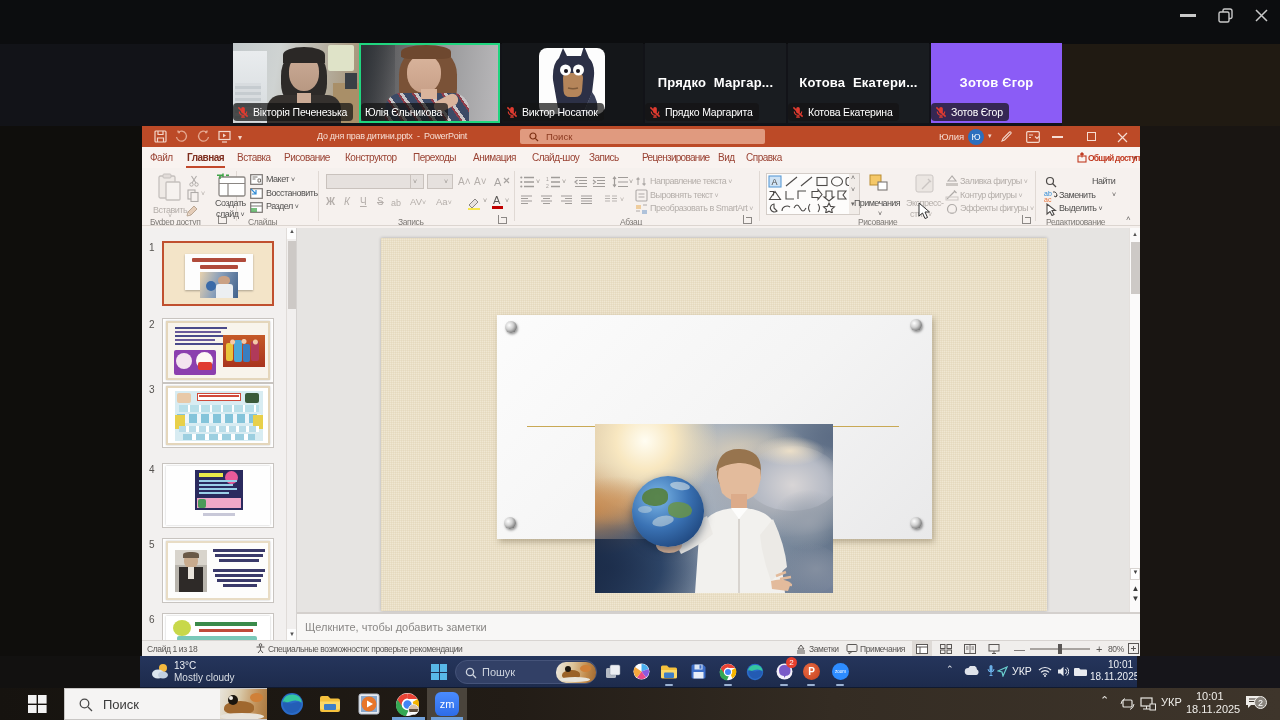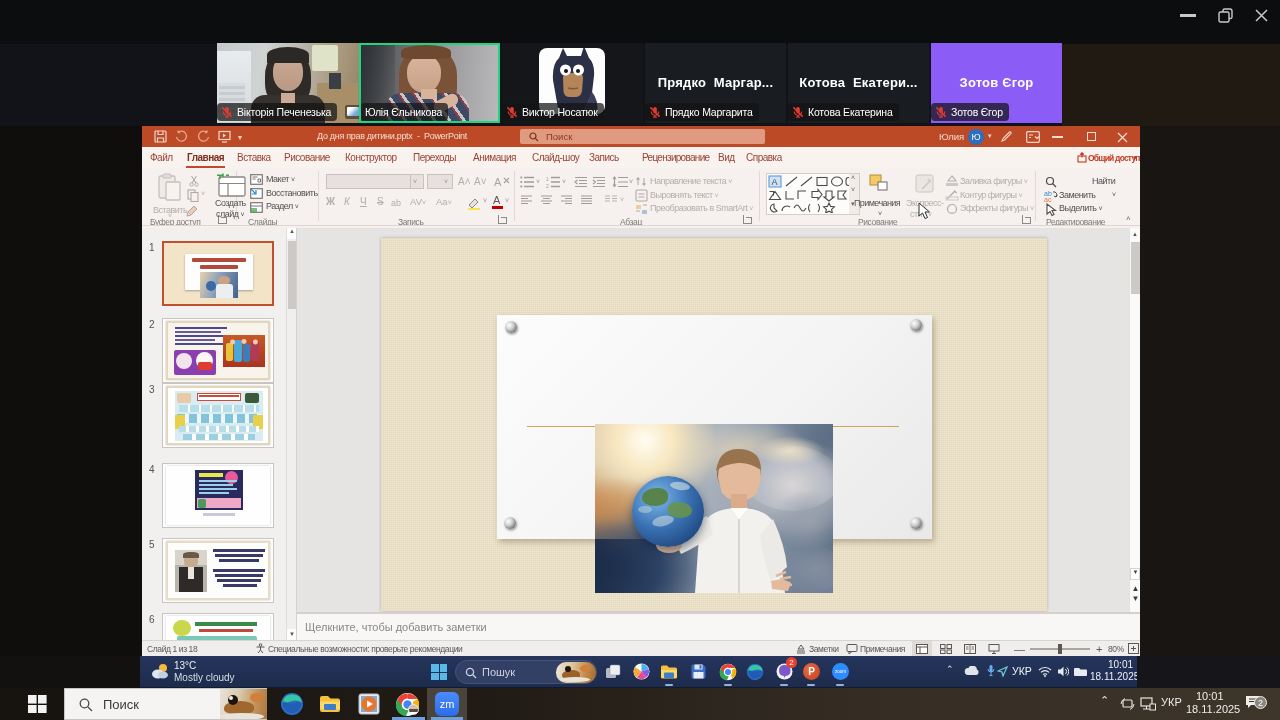--- a/index.html
+++ b/index.html
@@ -35,21 +35,21 @@
 <svg width="0" height="0" style="position:absolute">
   <defs>
     <g id="micoff">
       <rect x="4.5" y="1" width="4" height="7" rx="2" fill="#e03b30"></rect>
       <path d="M2.5 6 a4 4 0 0 0 8 0 M6.5 10 v2 M4.5 12 h4" stroke="#e03b30" stroke-width="1.3" fill="none"></path>
       <path d="M1.5 1.5 L11.5 11.5" stroke="#e03b30" stroke-width="1.6"></path>
     </g>
   </defs>
 </svg>
 
-<div class="tile" style="left:217px;width:147px;">
+<div class="tile" style="left:233px;width:147px;">
   <div class="abs" style="left:0;top:0;width:100%;height:100%;background:linear-gradient(100deg,#c3c9cc 0%,#cfd3d2 30%,#b9b4a8 55%,#a9997f 78%,#8f815f 100%);"></div>
   <div class="abs" style="left:0;top:8px;width:34px;height:72px;background:linear-gradient(#e9ecee,#d4d9dc);"></div>
   <div class="abs" style="left:2px;top:40px;width:26px;height:40px;background:repeating-linear-gradient(to bottom,#d8dcdf 0 3px,#c6ccd0 3px 6px);"></div>
   <div class="abs" style="left:95px;top:2px;width:26px;height:26px;background:#dfe3c8;border-radius:2px;"></div>
   <div class="abs" style="left:100px;top:40px;width:41px;height:40px;background:#a98f68;"></div>
   <div class="abs" style="left:112px;top:30px;width:12px;height:16px;background:#3a3f45;"></div>
 
   <div class="abs" style="left:48px;top:6px;width:46px;height:58px;background:#2d2a28;border-radius:46% 46% 40% 40%;"></div>
   <div class="abs" style="left:56px;top:12px;width:30px;height:36px;background:linear-gradient(#cbab96,#b89882);border-radius:45% 45% 48% 48%;"></div>
   <div class="abs" style="left:50px;top:4px;width:42px;height:16px;background:#2b2826;border-radius:50% 50% 0 0;"></div>

